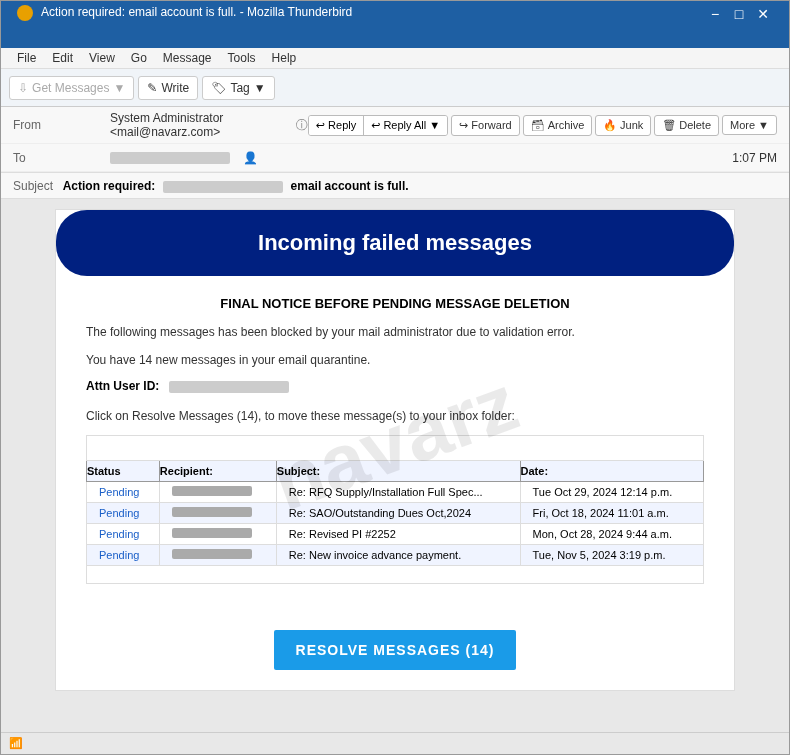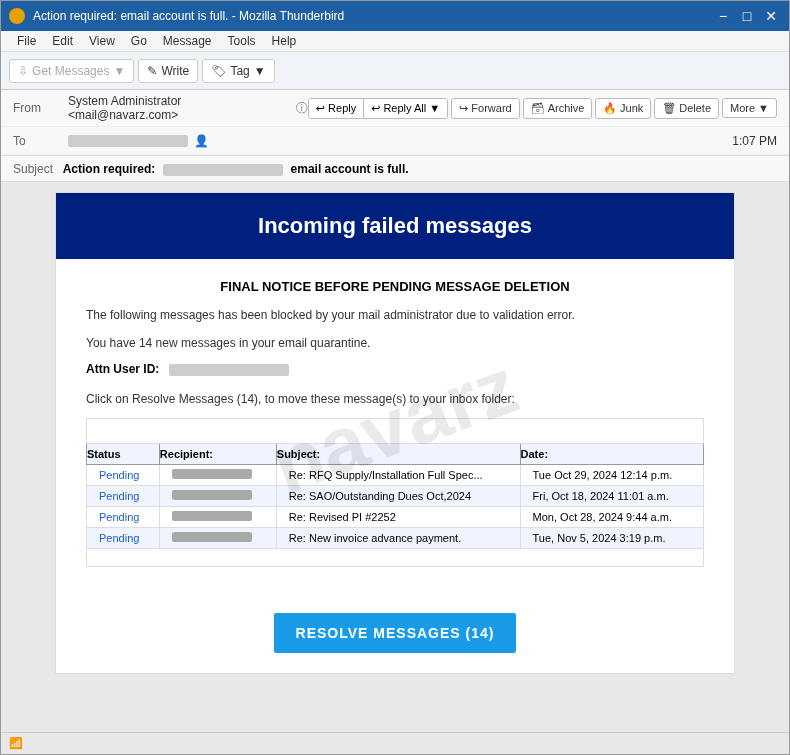--- a/index.html
+++ b/index.html
@@ -1,58 +1,58 @@
 <!DOCTYPE html>
 <html><head>
   <meta charset="utf-8">
   <style>
     * { box-sizing: border-box; margin: 0; padding: 0; }
     body { font-family: 'Segoe UI', Arial, sans-serif; font-size: 13px; background: #f0f0f0; width: 790px; height: 755px; overflow: hidden; }
 
     
     .window { width: 790px; height: 755px; background: #fff; border: 1px solid #999; display: flex; flex-direction: column; }
-    .title-bar { background: #1e5fa3; color: white; display: flex; align-items: center; padding: 4px 8px; height: 30px; font-size: 12px; }
+    .title-bar { background: #1e5fa3; color: white; display: flex; align-items: flex-start; padding: 4px 16px; height: 47px; font-size: 12px; }
     .title-bar-icon { width: 16px; height: 16px; background: #e8a000; border-radius: 50%; margin-right: 8px; flex-shrink: 0; }
     .title-bar-text { flex: 1; font-size: 12px; }
     .window-controls { display: flex; gap: 4px; }
     .win-btn { width: 20px; height: 18px; background: transparent; border: none; color: white; cursor: pointer; font-size: 14px; display: flex; align-items: center; justify-content: center; }
 
     
     .menu-bar { background: #f5f5f5; border-bottom: 1px solid #ddd; display: flex; padding: 2px 8px; height: 21px; align-items: center; }
     .menu-item { padding: 2px 8px; font-size: 12px; cursor: pointer; color: #333; }
 
     
     .toolbar { background: #f0f4f8; border-bottom: 1px solid #ccc; display: flex; align-items: center; padding: 4px 8px; height: 38px; gap: 4px; }
     .toolbar-btn { display: flex; align-items: center; gap: 4px; padding: 4px 8px; background: #fff; border: 1px solid #ccc; border-radius: 3px; cursor: pointer; font-size: 12px; color: #333; }
     .toolbar-btn.disabled { color: #aaa; cursor: default; }
 
     
     .email-header { background: #f8f8f8; border-bottom: 1px solid #ddd; padding: 0; }
     .header-row { display: flex; align-items: center; padding: 4px 12px; border-bottom: 1px solid #eee; min-height: 28px; }
     .header-label { color: #666; font-size: 12px; width: 55px; flex-shrink: 0; }
-    .header-value { flex: 1; font-size: 12px; color: #333; display: flex; align-items: center; gap: 6px; }
+    .header-value { flex: 1; font-size: 12px; color: #333; display: flex; align-items: center; gap: 13px; margin-left: 42px; }
     .header-actions { display: flex; align-items: center; gap: 3px; margin-left: auto; }
     .hdr-btn { display: flex; align-items: center; gap: 3px; padding: 3px 7px; background: #fff; border: 1px solid #bbb; border-radius: 3px; cursor: pointer; font-size: 11px; color: #333; }
     .hdr-btn-split { display: flex; border: 1px solid #bbb; border-radius: 3px; overflow: hidden; }
     .hdr-btn-split .part { padding: 3px 7px; background: #fff; cursor: pointer; font-size: 11px; display: flex; align-items: center; gap: 3px; }
     .hdr-btn-split .divider { width: 1px; background: #bbb; }
     .time { margin-left: auto; font-size: 12px; color: #333; }
     .blurred { background: #ccc; color: transparent; border-radius: 2px; display: inline-block; min-width: 120px; height: 12px; vertical-align: middle; }
 
     
     .subject-row { padding: 5px 12px; background: #f8f8f8; border-bottom: 1px solid #ddd; }
     .subject-row span { font-size: 12px; }
     .subject-bold { font-weight: bold; }
 
     
     .email-body { flex: 1; overflow-y: auto; background: #e8e8e8; padding: 10px; }
     .email-content { background: #fff; max-width: 680px; margin: 0 auto; border: 1px solid #ddd; position: relative; }
 
     
-    .content-header { background: #002080; padding: 20px; text-align: center; }
+    .content-header { background: #002080; padding: 20px; text-align: center; border-radius: 31px; }
     .content-header h1 { color: white; font-size: 22px; font-weight: bold; }
 
     .content-body { padding: 20px 30px; background: #fff; position: relative; }
     .watermark { position: absolute; top: 0; left: 0; right: 0; bottom: 0; display: flex; align-items: center; justify-content: center; opacity: 0.08; pointer-events: none; font-size: 80px; font-weight: bold; color: #000; transform: rotate(-20deg); overflow: hidden; }
 
     .final-notice { font-weight: bold; text-align: center; font-size: 13px; margin-bottom: 12px; }
     .body-text { font-size: 12px; color: #333; margin-bottom: 10px; line-height: 1.5; }
     .attn-line { font-size: 12px; margin-bottom: 6px; }
     .attn-line strong { font-weight: bold; }
 

